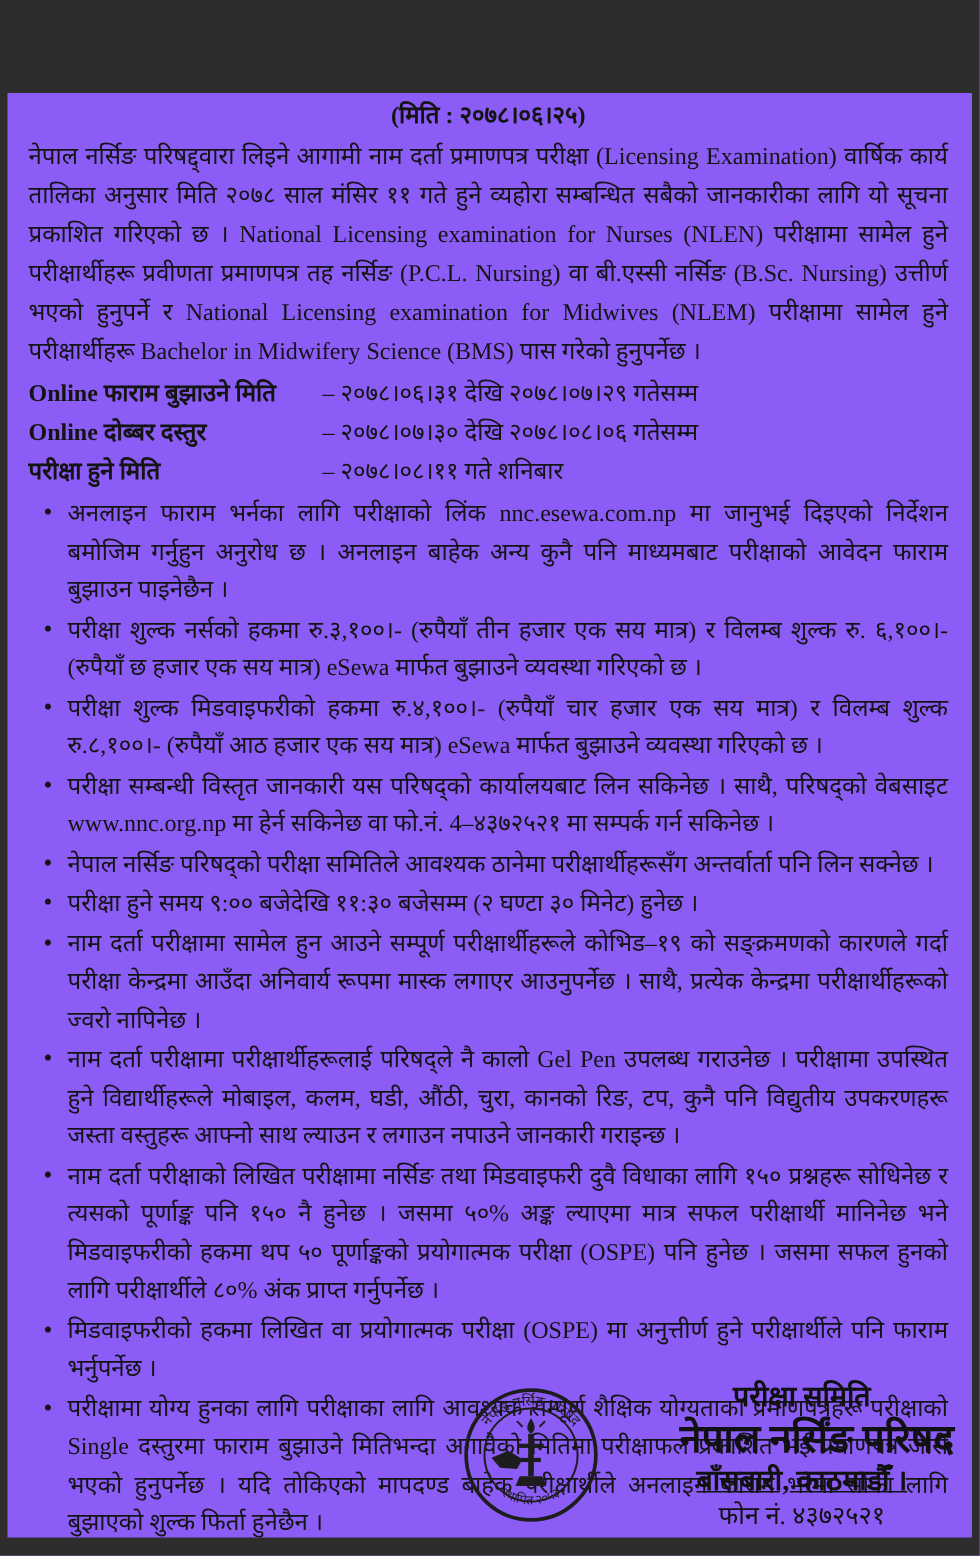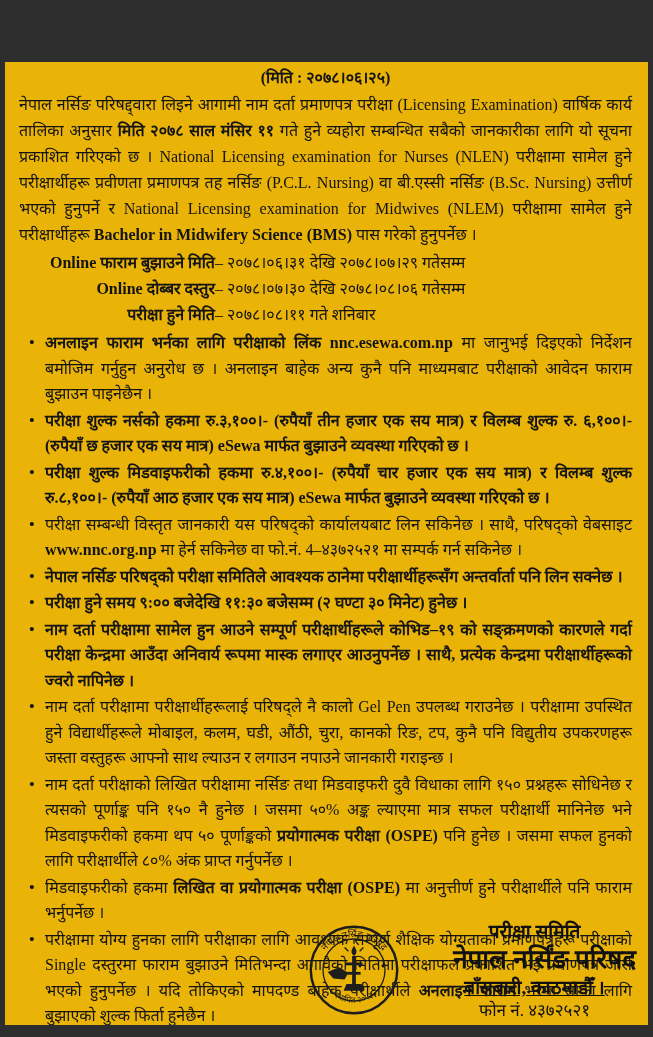--- a/index.html
+++ b/index.html
@@ -8,33 +8,33 @@
     background:#2d2d2d;overflow:hidden;position:relative;
     font-family:"Liberation Serif",serif;
   }
   .header{
     color:#fff;text-align:center;font-weight:bold;
     font-size:23px;line-height:30px;padding:7px 14px 9px;
     font-family:"Liberation Serif",serif;
   }
   .content{
     position:absolute;left:5px;right:5px;top:62px;bottom:12px;
-    background:#eab308;color:#141414;overflow:hidden;
+    background:#8b5cf6;color:#141414;overflow:hidden;
     padding:4px 16px 118px 14px;box-sizing:border-box;
   }
   .date-line{
     text-align:center;font-weight:bold;font-size:16px;line-height:24px;margin-bottom:2px;
   }
   .intro{
     margin:0;font-size:16px;line-height:26px;text-align:justify;
   }
-  .b{font-weight:bold;margin-top:29px;}
+  .b{font-weight:normal;margin-top:29px;}
   .schedule{margin:2px 0 0 0;}
   .schedule-row{display:flex;font-size:16px;line-height:26px;}
-  .schedule-label{font-weight:bold;width:196px;flex:none;text-align:right;}
+  .schedule-label{font-weight:bold;width:196px;flex:none;}
   .schedule-value{flex:1;}
   .bullets{margin:2px 0 0 0;padding:0;list-style:none;}
   .bullet-item{
     display:flex;font-size:16px;line-height:25.5px;margin:1px 0;
   }
   .bullet-marker{
     flex:none;width:26px;text-align:center;font-weight:bold;font-size:15px;
   }
   .bullet-text{flex:1;text-align:justify;}
   .footer{

